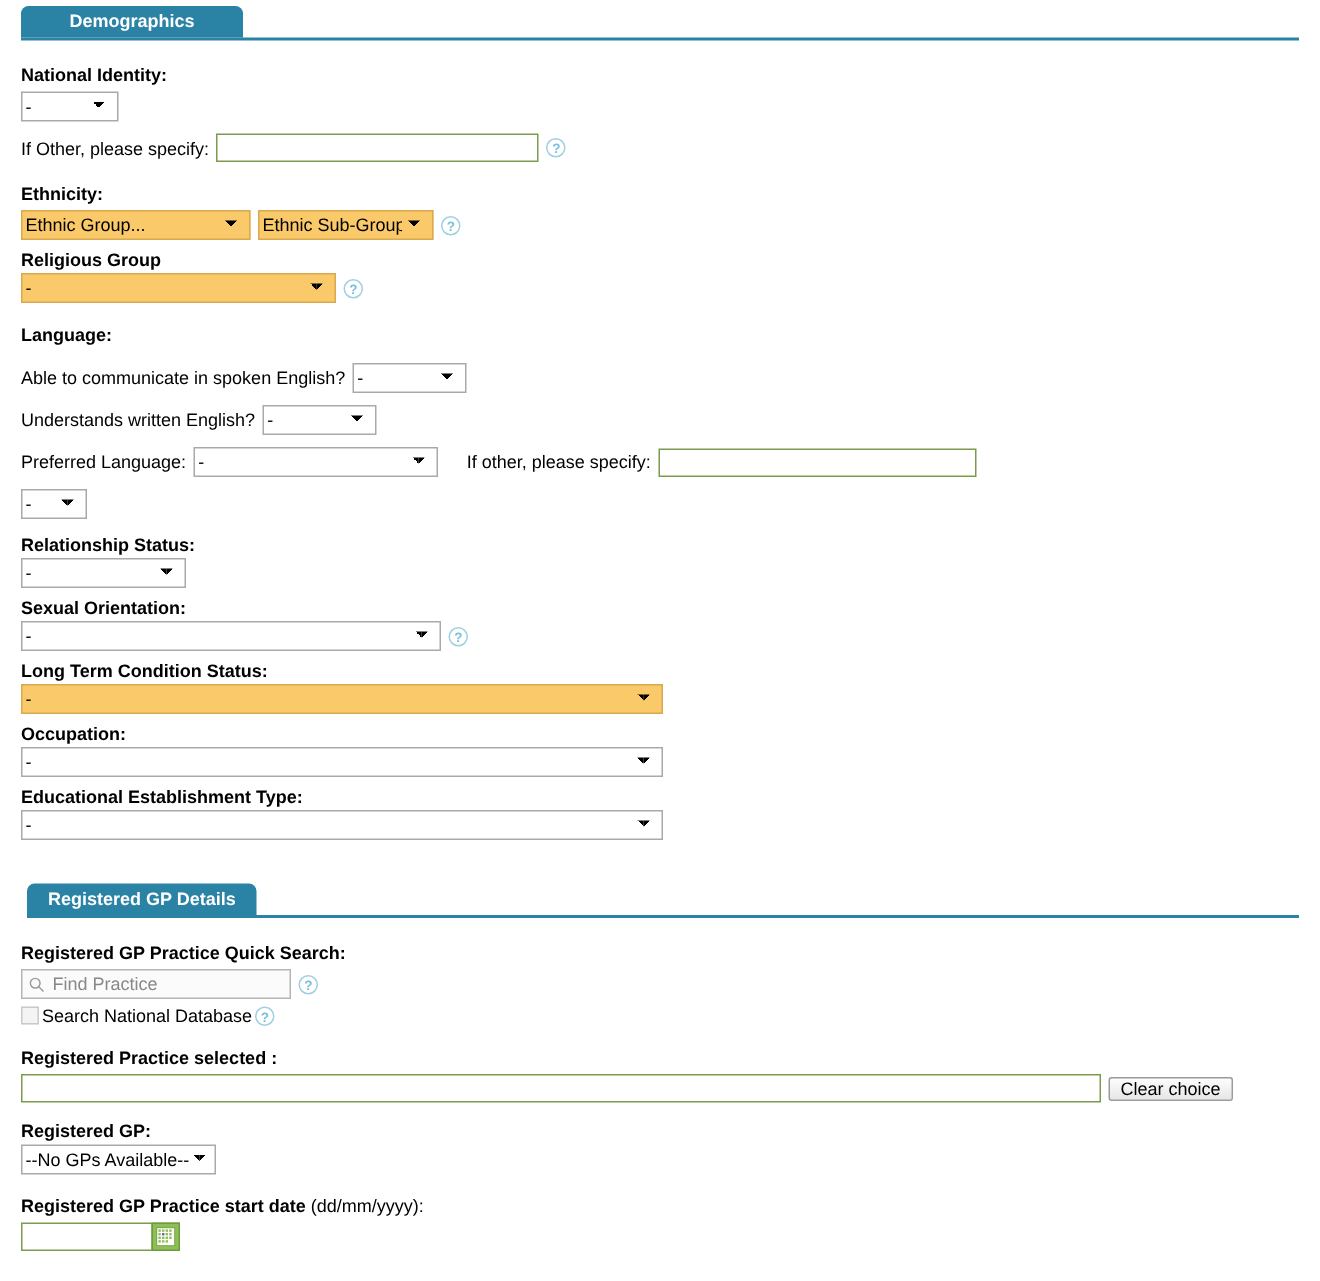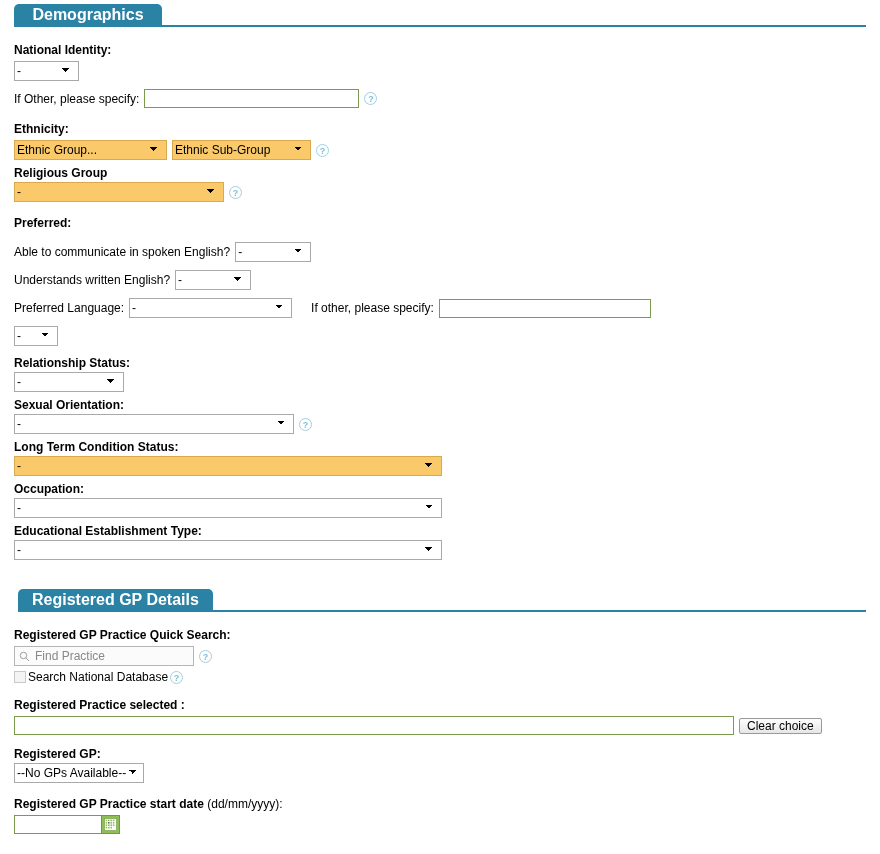--- a/index.html
+++ b/index.html
@@ -28,21 +28,21 @@
     position: absolute;
     left: 0;
     top: 4px;
     height: 21px;
     min-width: 148px;
     padding: 0 14px;
     background: #2a82a5;
     border-radius: 5px 5px 0 0;
     color: #ffffff;
     font-weight: bold;
-    font-size: 16px;
+    font-size: 12px;
     line-height: 21px;
     text-align: center;
     white-space: nowrap;
     box-sizing: border-box;
   }
 
   
   .block { padding: 0 14px; }
   .lbl-bold {
     font-weight: bold;
@@ -125,21 +125,21 @@
     text-align: center;
     box-sizing: border-box;
     flex: 0 0 auto;
     font-family: "Liberation Sans", sans-serif;
   }
 
   
   .w-national   { width: 65px; }
   .w-other-spec { width: 215px; }
   .w-ethnic     { width: 153px; }
-  .w-ethnicsub  { width: 139px; }
+  .w-ethnicsub  { width: 117px; }
   .w-religious  { width: 210px; }
   .w-spoken     { width: 76px; }
   .w-written    { width: 76px; }
   .w-preflang   { width: 163px; }
   .w-otherlang  { width: 212px; }
   .w-readwrite  { width: 44px; }
   .w-relstatus  { width: 110px; }
   .w-sexorient  { width: 280px; }
   .w-longterm   { width: 428px; }
   .w-occupation { width: 428px; }
@@ -267,21 +267,21 @@
     <span class="lbl-bold">Religious Group</span>
     <div class="row mt2">
       <select class="highlight w-religious">
         <option>-</option>
       </select>
       <span class="help-icon">?</span>
     </div>
   </div>
 
   <div class="mt14">
-    <span class="lbl-bold">Preferred:</span>
+    <span class="lbl-bold">Language:</span>
 
     <div class="row mt12">
       <span class="lbl-plain">Able to communicate in spoken English?</span>
       <select class="w-spoken">
         <option>-</option>
       </select>
     </div>
 
     <div class="row mt8">
       <span class="lbl-plain">Understands written English?</span>

